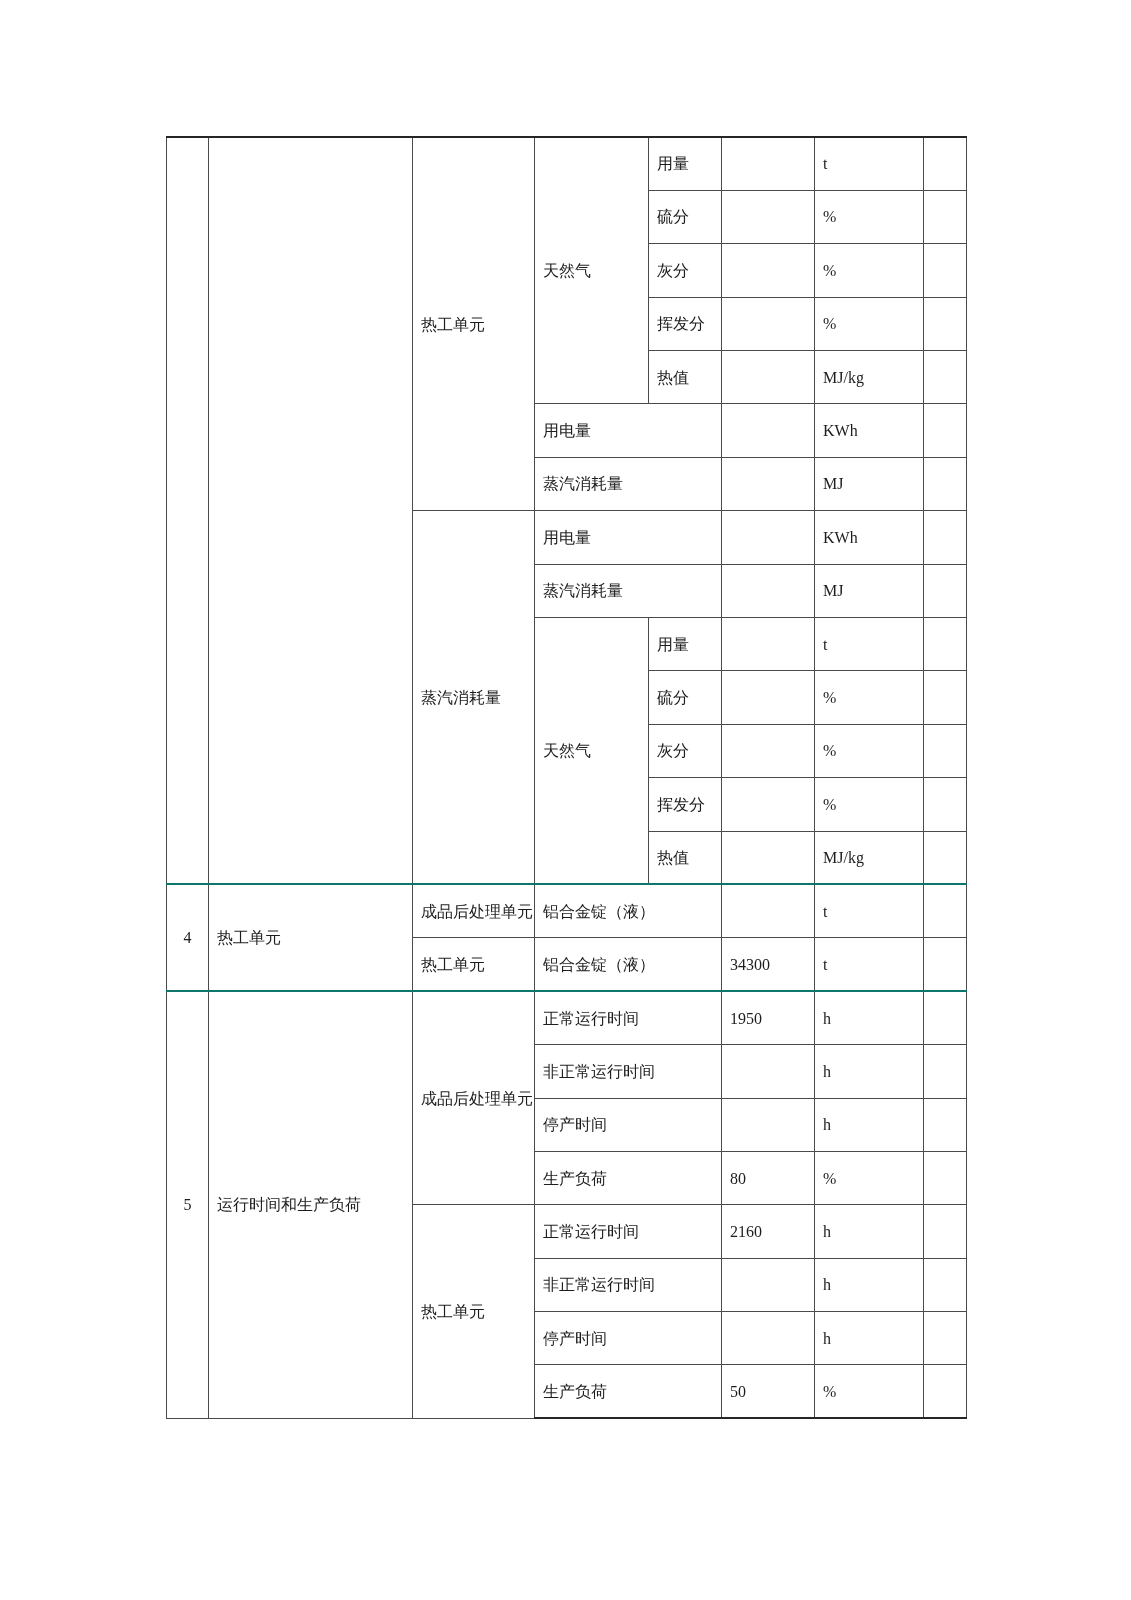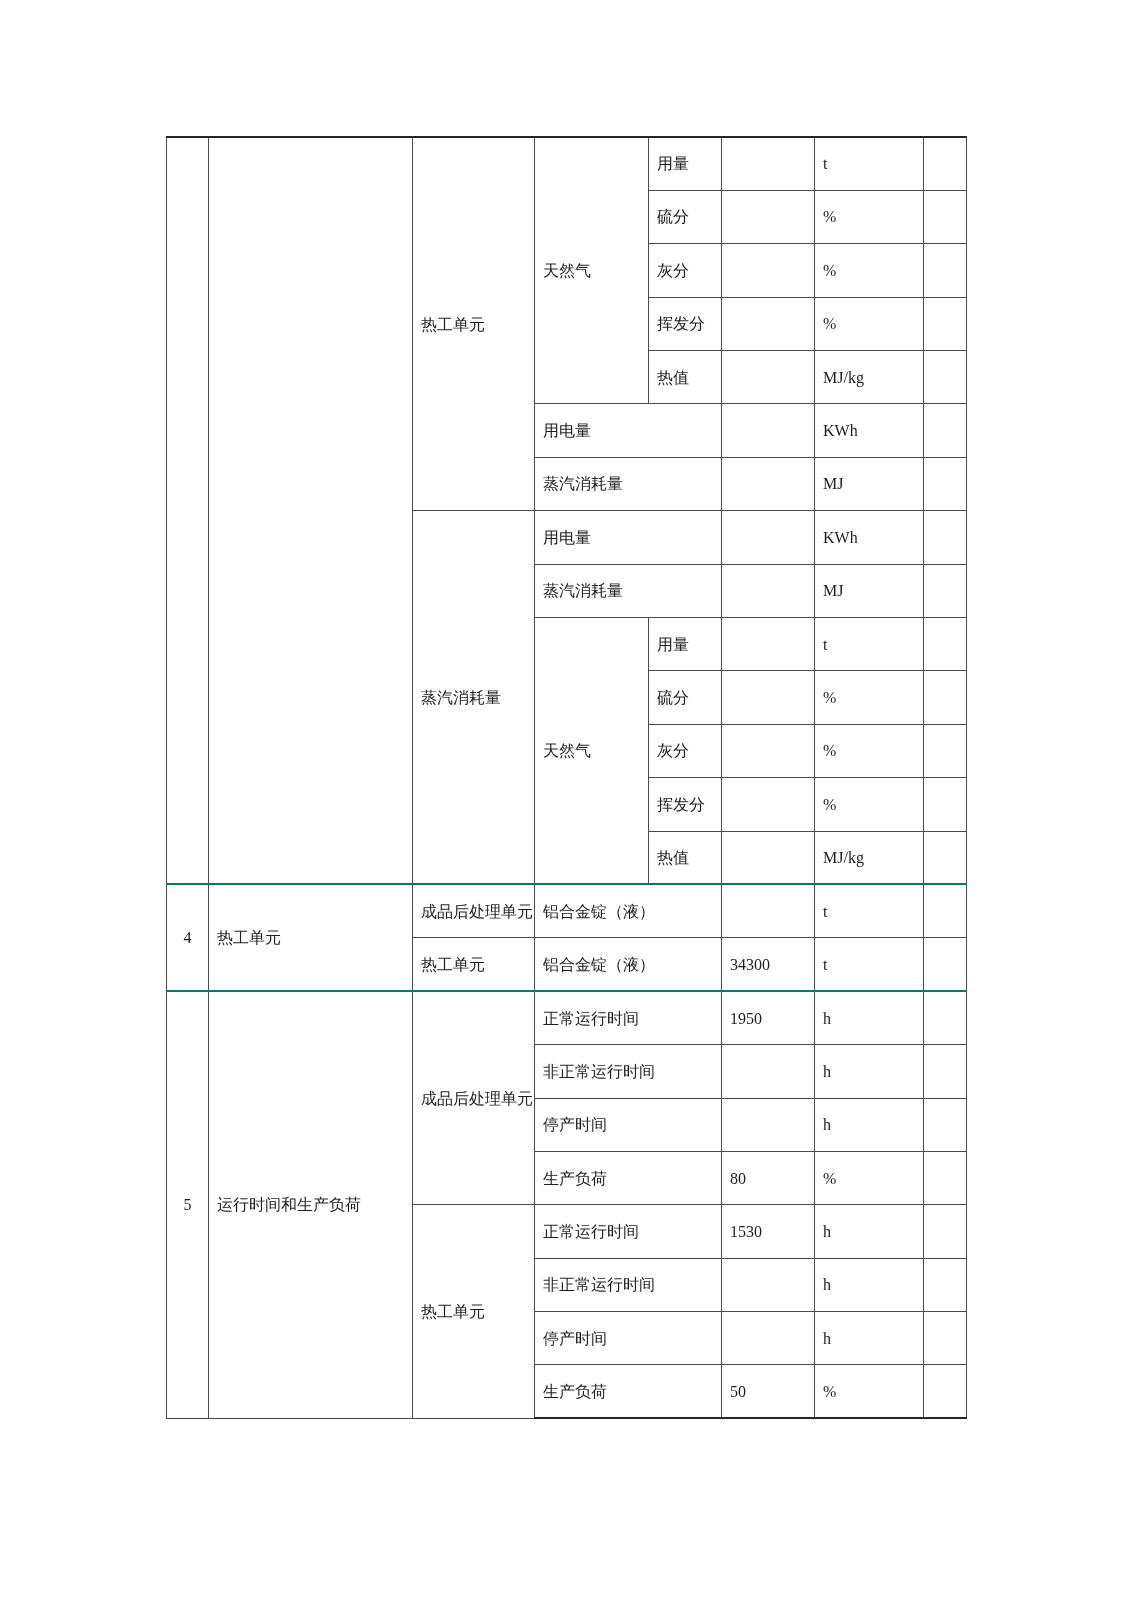--- a/index.html
+++ b/index.html
@@ -186,21 +186,21 @@
       </tr>
       <tr>
         <td colspan="2">生产负荷</td>
         <td>80</td>
         <td>%</td>
         <td></td>
       </tr>
       <tr>
         <td rowspan="4">热工单元</td>
         <td colspan="2">正常运行时间</td>
-        <td>1530</td>
+        <td>2160</td>
         <td>h</td>
         <td></td>
       </tr>
       <tr>
         <td colspan="2">非正常运行时间</td>
         <td></td>
         <td>h</td>
         <td></td>
       </tr>
       <tr>

